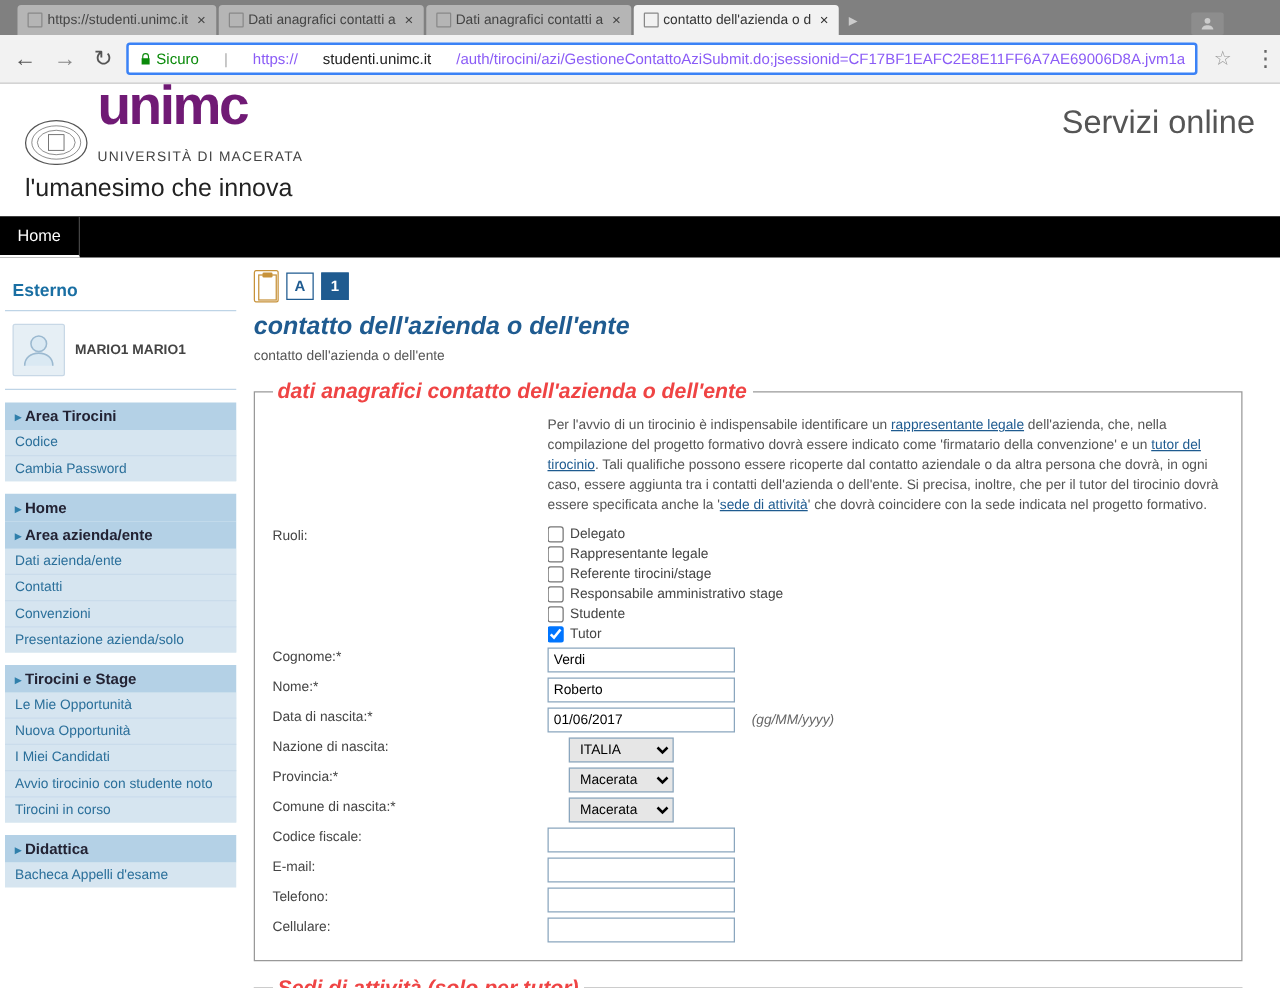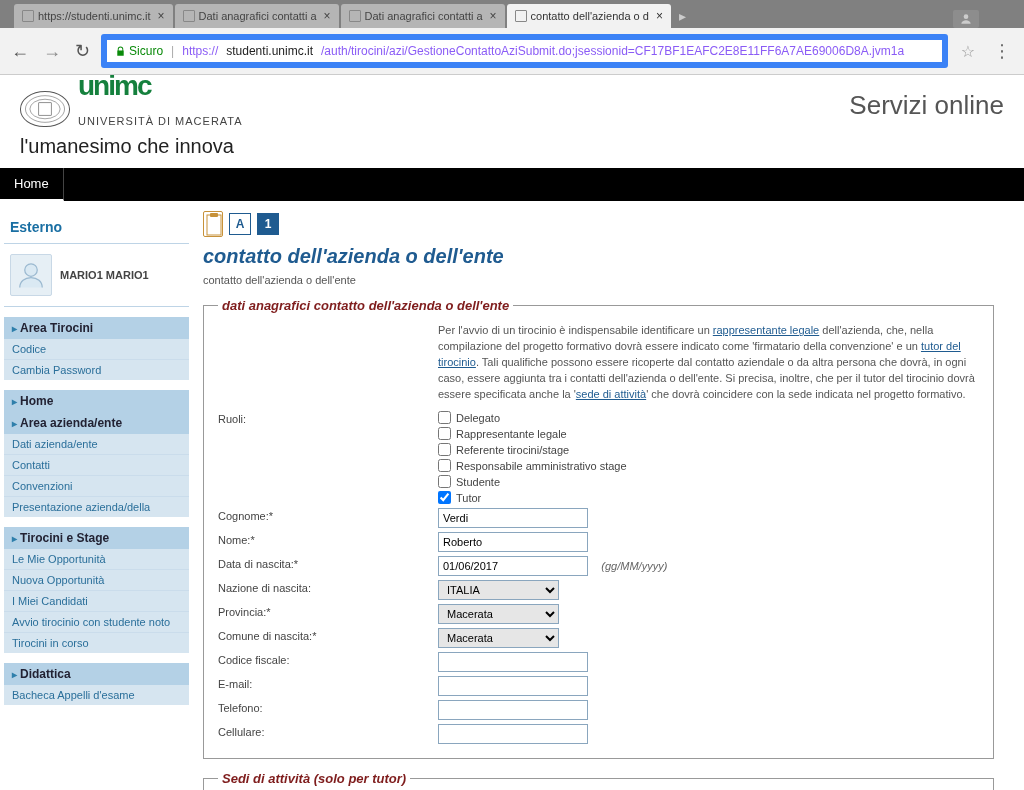--- a/index.html
+++ b/index.html
@@ -11,33 +11,33 @@
 .browser-tab { background: #b5b5b5; color: #444; padding: 5px 8px; margin-right: 2px; border-radius: 3px 3px 0 0; font-size: 11px; display: flex; align-items: center; gap: 4px; max-width: 170px; white-space: nowrap; overflow: hidden; cursor: pointer; }
 .browser-tab.active { background: #f2f2f2; color: #333; }
 .tab-close { margin-left: 3px; font-size: 12px; cursor: pointer; }
 .tab-favicon-doc { width: 12px; height: 12px; border: 1px solid #888; border-radius: 1px; }
 .new-tab { color: #ccc; padding: 4px 6px; cursor: pointer; font-size: 14px; }
 .user-badge { margin-left: auto; margin-right: 45px; background: #8d8d8d; width: 26px; height: 18px; border-radius: 2px; display:flex; align-items:center; justify-content:center; margin-top:4px;}
 .user-badge svg { width:14px; height:14px; }
 .addr-bar { display: flex; align-items: center; background: #f2f2f2; padding: 6px 8px; gap: 8px; border-bottom: 1px solid #ccc; }
 .nav-btn { color: #888; font-size: 18px; cursor: pointer; padding: 0 3px; }
 .nav-btn.active { color: #555; }
-.url-field { flex: 1; background: #fff; border: 6px solid #3b82f6; border-radius: 3px; padding: 4px 8px; display: flex; align-items: center; gap: 8px; font-size: 12px; }
+.url-field { flex: 1; background: #fff; border: 2px solid #3b82f6; border-radius: 3px; padding: 4px 8px; display: flex; align-items: center; gap: 20px; font-size: 12px; }
 .secure-badge { color: #0a8a0a; display: flex; align-items:center; gap:3px; }
 .url-text { color: #8b5cf6; }
 .url-host { color: #222; }
 .star-btn { color: #999; cursor: pointer; font-size: 16px; padding: 0 5px;}
 .menu-btn { color: #666; cursor: pointer; padding: 0 5px; font-size: 18px;}
 
 
 .page-header { display: flex; justify-content: space-between; align-items: flex-start; padding: 0 20px 10px 20px; }
 .logo-block { display: flex; flex-direction: column; }
 .logo-row { display:flex; align-items:flex-end; gap:8px; }
 .seal { width: 50px; height: 36px; border: 1px solid #555; border-radius: 50% 50% 48% 48%; display:flex; align-items:center; justify-content:center; font-size:7px; color:#333; overflow:hidden;}
-.uni-name { font-size: 28px; font-weight: bold; letter-spacing: -2px; color: #15803d; line-height: 0.8;}
+.uni-name { font-size: 44px; font-weight: bold; letter-spacing: -2px; color: #701a75; line-height: 0.8;}
 .uni-sub { font-size: 11px; letter-spacing: 1px; color: #444; margin-top: 18px; display:block;}
 .tagline { font-size: 20px; color: #222; margin-top: 8px;}
 .servizi { font-size: 26px; color: #555; font-weight: 300; margin-top: 15px; }
 
 
 .black-bar { background: #000; color: #fff; padding: 0; }
 .black-bar .home-link { display: inline-block; padding: 8px 14px; color: #fff; border-right: 1px solid #444; cursor: pointer; border-bottom: 2px solid #fff; font-size: 13px;}
 
 
 .layout { display: flex; }
@@ -62,31 +62,31 @@
 .bread-icon { width: 20px; height: 26px; border: 1px solid #c7923a; border-radius: 2px; display:inline-block; background:#fff; position:relative; cursor:pointer; }
 .bread-step { width: 22px; height: 22px; border: 1px solid #1f5b90; display:flex; align-items:center; justify-content:center; font-weight:bold; cursor:pointer; }
 .bread-step.a { background:#fff; color:#1f5b90; }
 .bread-step.one { background:#1f5b90; color:#fff; }
 
 
 h2.page-title { color: #1f5b90; font-size: 20px; font-weight: bold; font-style: italic; margin-bottom: 6px; }
 .subtitle { font-size: 11px; color: #555; margin-bottom: 12px; }
 
 fieldset { border: 1px solid #999; padding: 10px 14px; margin-bottom: 12px; }
-legend { color: #7f1d1d; font-weight: bold; font-size: 13px; padding: 0 4px; font-style: italic;}
+legend { color: #ef4444; font-weight: bold; font-size: 17px; padding: 0 4px; font-style: italic;}
 
 .form-row { display: flex; align-items: flex-start; margin-bottom: 4px; min-height: 20px;}
 .form-label { width: 220px; font-size: 11px; color: #444; padding-top: 2px; }
 .form-control { flex: 1; }
 .intro-text { font-size: 11px; color: #555; line-height: 1.45; margin-bottom: 8px; padding-left: 220px;}
 .intro-text .link { color: #1f5b90; text-decoration: underline; }
 .checks { display: flex; flex-direction: column; gap: 3px; }
 .check-item { display: flex; align-items: center; gap: 5px; font-size: 11px; color: #444; }
 input[type=text] { border: 1px solid #8aa6be; padding: 2px 4px; font-size: 11px; width: 150px; height: 20px; }
-select { border: 1px solid #8aa6be; background:#e6e6e6; padding: 2px 4px; font-size: 11px; width: 121px; height: 20px; }
+select { border: 1px solid #8aa6be; background:#e6e6e6; padding: 2px 4px; font-size: 11px; width: 84px; height: 20px; margin-left: 17px; }
 .hint { font-size: 11px; color: #666; margin-left: 10px; font-style: italic;}
 </style>
 </head>
 <body>
 
 <div class="browser-chrome">
   <div class="tabs-bar">
     <div class="browser-tab">
       <span class="tab-favicon-doc"></span>
       <span>https://studenti.unimc.it</span>
@@ -184,21 +184,21 @@
       </div>
     </div>
 
     <div class="side-group">
       <div class="side-header">Home</div>
       <div class="side-header">Area azienda/ente</div>
       <div class="side-sub">
         <div class="side-item">Dati azienda/ente</div>
         <div class="side-item">Contatti</div>
         <div class="side-item">Convenzioni</div>
-        <div class="side-item">Presentazione azienda/della</div>
+        <div class="side-item">Presentazione azienda/solo</div>
       </div>
     </div>
 
     <div class="side-group">
       <div class="side-header">Tirocini e Stage</div>
       <div class="side-sub">
         <div class="side-item">Le Mie Opportunità</div>
         <div class="side-item">Nuova Opportunità</div>
         <div class="side-item">I Miei Candidati</div>
         <div class="side-item">Avvio tirocinio con studente noto</div>

